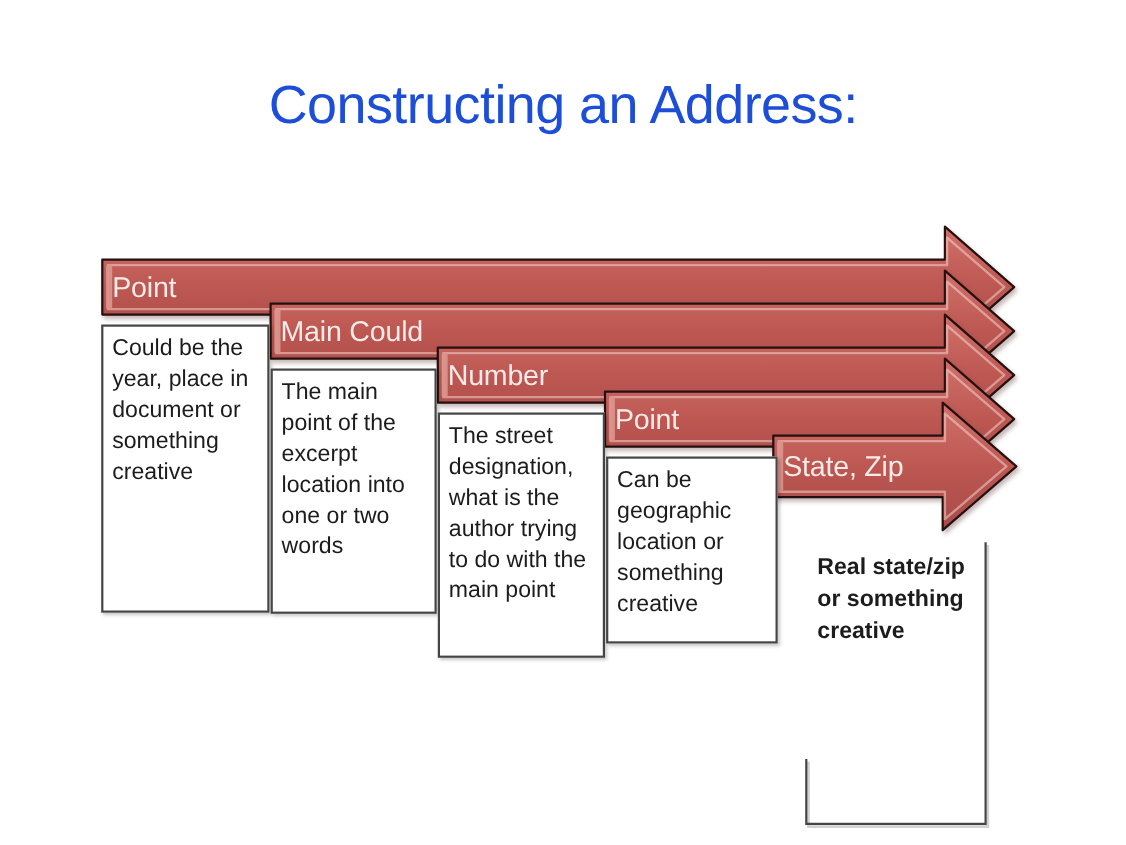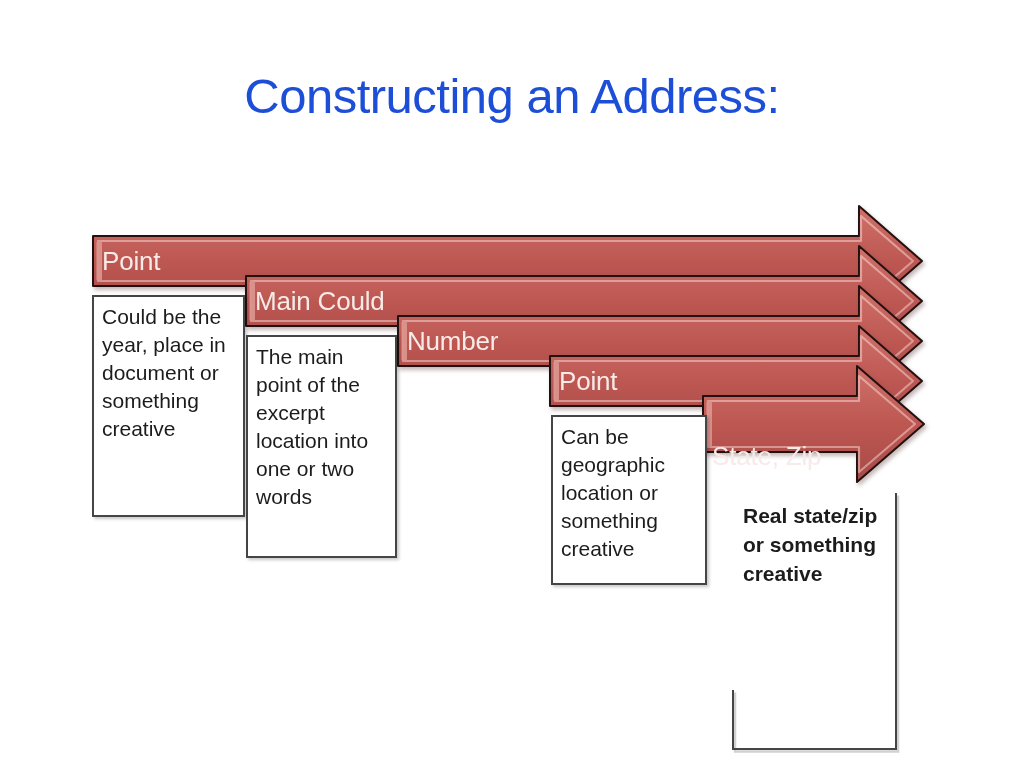--- a/index.html
+++ b/index.html
@@ -58,20 +58,21 @@
         <rect x="706.5" y="400.5" width="5.5" height="47" rx="2.75" fill="#da938c" opacity="0.95"></rect>
       </g>
       <polyline points="896,493 896,749 733,749 733,690" fill="none" stroke="rgba(0,0,0,.18)" stroke-width="2.5" transform="translate(2,2.5)"></polyline>
       <polyline points="896,493 896,749 733,749 733,690" fill="none" stroke="#454545" stroke-width="2"></polyline>
     </svg>
 
   <div class="arrow-label" style="left:93px;top:236px;height:50px;">Point</div>
   <div class="arrow-label" style="left:246px;top:276px;height:50px;">Main Could</div>
   <div class="arrow-label" style="left:398px;top:316px;height:50px;">Number</div>
   <div class="arrow-label" style="left:550px;top:356px;height:50px;">Point</div>
-  <div class="arrow-label" style="left:703px;top:396px;height:56px;margin-top:32px;">State, Zip</div>
+  <div class="arrow-label" style="left:703px;top:396px;height:56px;">State, Zip</div>
 
-  <div class="desc-box" style="left:92px;top:295px;width:153px;height:222px;">Could be the year, place in document or something creative</div>
+  <div class="desc-box" style="left:92px;top:295px;width:153px;height:262px;">Could be the year, place in document or something creative</div>
   <div class="desc-box" style="left:246px;top:335px;width:151px;height:223px;">The main point of the excerpt location into one or two words</div>
+  <div class="desc-box" style="left:398px;top:375px;width:152px;height:223px;">The street designation, what is the author trying to do with the main point</div>
   <div class="desc-box" style="left:551px;top:415px;width:156px;height:170px;">Can be geographic location or something creative</div>
   <div class="desc-box open" style="left:733px;top:495px;width:156px;height:254px;font-weight:bold;">Real state/zip or something creative</div>
 
 </div>
 
 </body></html>

